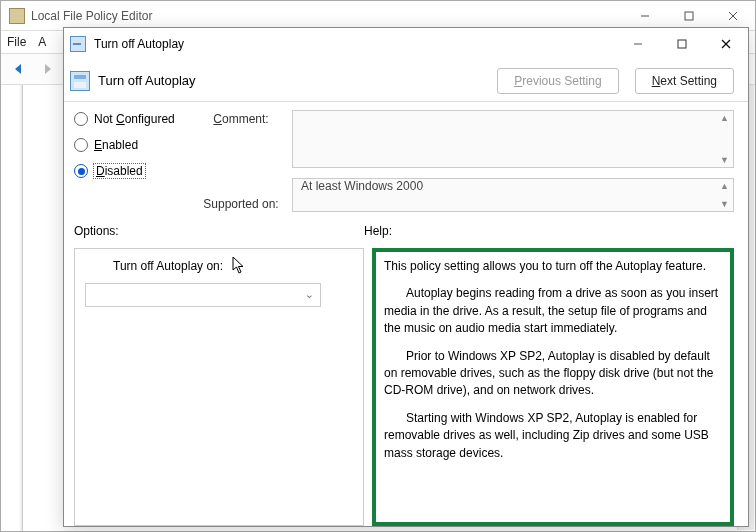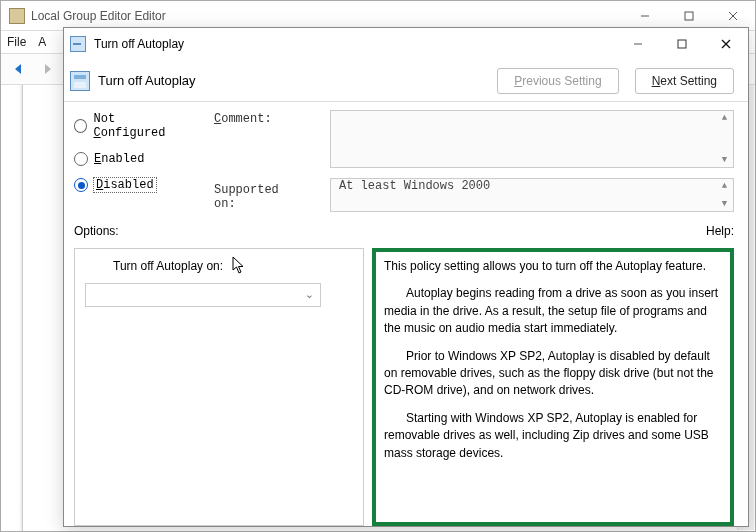--- a/index.html
+++ b/index.html
@@ -156,22 +156,21 @@
     font-size: 12px;
     color: #222;
     margin-left: 16px;
   }
   .nav-btn.disabled { color: #9a9a9a; }
   .nav-btn u { text-decoration: underline; }
 
   .dlg-config-row {
     display: flex;
     padding: 8px 14px 4px 10px;
-    gap: 24px;
-    font-family: Liberation Mono, monospace;
+    gap: 5px;
   }
   .radio-col {
     width: 116px;
     display: flex;
     flex-direction: column;
     gap: 12px;
     padding-top: 2px;
   }
   .radio-item {
     display: flex;
@@ -200,20 +199,21 @@
     outline: 1px dotted #666;
     padding: 0 2px;
   }
   .radio-item u { text-decoration: underline; }
 
   .labels-col {
     width: 92px;
     display: flex;
     flex-direction: column;
     justify-content: space-between;
+    text-align: center;
   }
   .label-top { font-size: 12px; color: #333; margin-top: 2px;}
   .label-bottom { font-size: 12px; color: #333; margin-bottom: 1px;}
 
   .fields-col {
     flex: 1;
     display: flex;
     flex-direction: column;
     gap: 10px;
   }
@@ -234,21 +234,20 @@
     display: flex; align-items: center; justify-content: center;
     color: #888;
     font-size: 9px;
   }
   .spin-btn:first-child{align-items:flex-start; padding-top:2px;}
   .spin-btn:last-child{align-items:flex-end; padding-bottom:2px;}
 
   .dlg-mid-labels {
     display: flex;
     padding: 8px 14px 6px 10px;
-    justify-content: space-between;
   }
   .options-lbl { width: 290px; font-size: 12px;}
   .help-lbl { font-size: 12px;}
 
   .dlg-body-row {
     display: flex;
     padding: 4px 14px 0 10px;
     gap: 8px;
     flex: 1;
     min-height: 0;
@@ -289,21 +288,21 @@
     width: 14px; height: 20px;
     pointer-events: none;
   }
 </style>
 </head>
 <body>
 
 <div class="parent-window">
   <div class="parent-titlebar">
     <div class="parent-title-icon"></div>
-    <div class="parent-title-text">Local Group Editor Editor</div>
+    <div class="parent-title-text">Local File Policy Editor</div>
     <div class="parent-win-controls">
       <div class="parent-win-btn">
         <svg viewBox="0 0 10 10" width="10" height="10">
             <line x1="1" y1="5" x2="9" y2="5" stroke="#555" stroke-width="1"></line>
           </svg>
       </div>
       <div class="parent-win-btn">
         <svg viewBox="0 0 10 10" width="10" height="10">
             <rect x="1" y="1" width="8" height="8" fill="none" stroke="#555" stroke-width="1"></rect>
           </svg>

